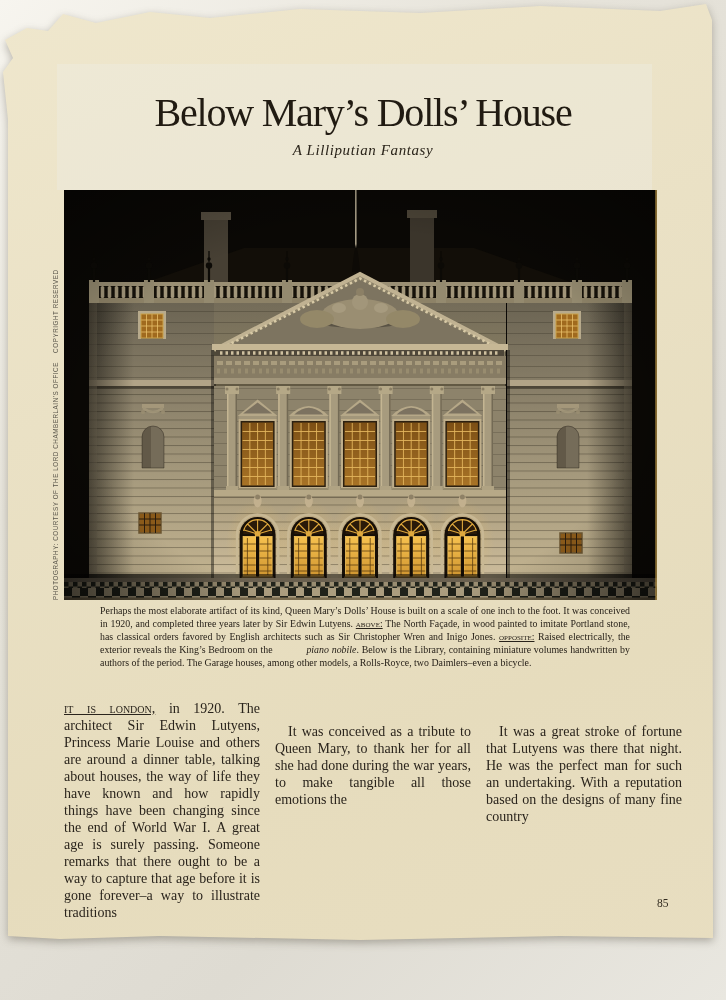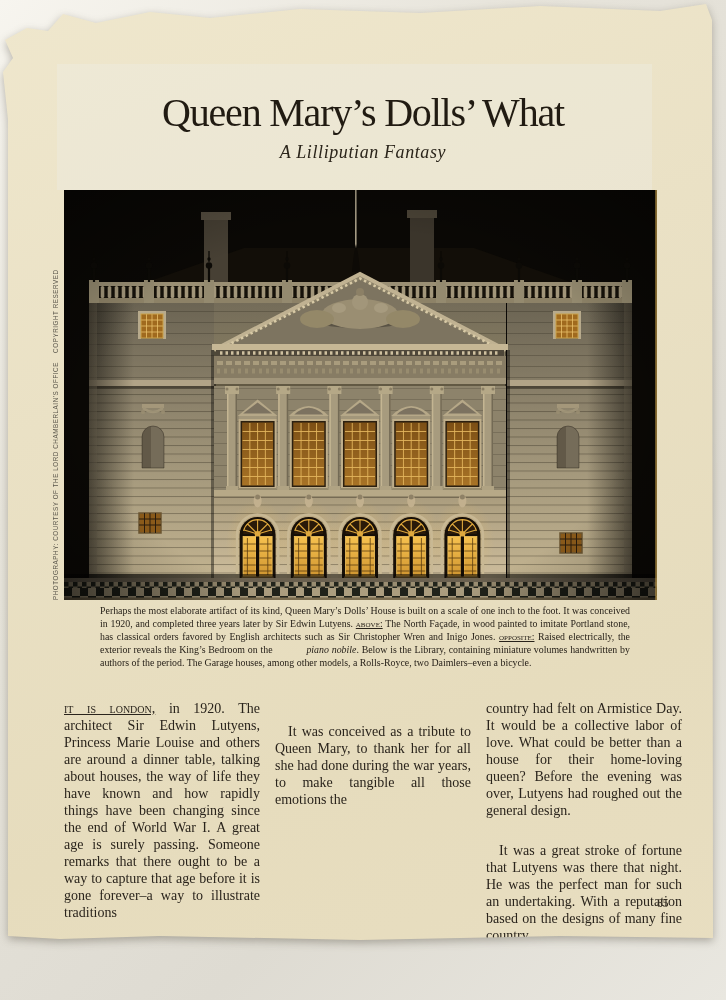--- a/index.html
+++ b/index.html
@@ -12,21 +12,21 @@
   .page{
     position:absolute;inset:0;
     background:linear-gradient(160deg,#efe7cd 0%,#eae1c5 35%,#e6dcbd 70%,#e8dec1 100%);
     clip-path:polygon(8px 936px,8px 120px,3px 72px,13px 58px,5px 40px,27px 28px,48px 31px,63px 14px,96px 23px,150px 12px,210px 18px,300px 9px,420px 13px,540px 6px,660px 11px,706px 4px,712px 20px,713px 938px,560px 936px,360px 940px,160px 936px,60px 939px);
   }
   .title-band{position:absolute;left:57px;top:64px;width:595px;height:126px;
     background:rgba(238,239,233,.35);}
   .title{position:absolute;left:0;top:93px;width:726px;text-align:center;
     font-size:40px;letter-spacing:-1.2px;color:#211b12;font-weight:400;line-height:1;}
   .subtitle{position:absolute;left:0;top:142px;width:726px;text-align:center;
-    font-style:italic;font-size:18px;letter-spacing:.6px;color:#2a241a;}
+    font-style:italic;font-size:15px;letter-spacing:.6px;color:#2a241a;}
   .photo{position:absolute;left:64px;top:190px;width:593px;height:410px;background:#0a0805;}
   .photo svg{display:block;}
   .credit{position:absolute;left:52px;top:600px;transform:rotate(-90deg);transform-origin:0 0;
     font-family:"Liberation Sans",sans-serif;font-size:6.3px;letter-spacing:.55px;
     color:#5a564b;white-space:pre;}
   .caption{position:absolute;left:100px;top:604px;width:530px;
     font-size:9.9px;line-height:13px;text-align:justify;color:#28221a;}
   .sc{font-variant:small-caps;text-decoration:underline;}
   .it{font-style:italic;margin-left:31px;}
   .columns{position:absolute;left:64px;top:700px;width:618px;display:flex;gap:15px;}
@@ -34,21 +34,21 @@
   .col p{margin:0;}
   .col p.ind{text-indent:13px;margin-top:23px;}
   .page-number{position:absolute;left:657px;top:897px;font-size:11.5px;color:#332c20;}
 </style>
 </head>
 <body>
 
 <div class="page-wrap">
   <div class="page">
     <div class="title-band"></div>
-    <div class="title">Queen Mary’s Dolls’ What</div>
+    <div class="title">Below Mary’s Dolls’ House</div>
     <div class="subtitle">A Lilliputian Fantasy</div>
 
     <div class="photo">
       <svg width="593" height="410" viewBox="0 0 593 410">
         <defs>
           <linearGradient id="wallV" x1="0" y1="0" x2="0" y2="1">
             <stop offset="0" stop-color="#6b6453"></stop>
               <stop offset=".35" stop-color="#8b816a"></stop>
             <stop offset=".65" stop-color="#a79b7e"></stop>
               <stop offset="1" stop-color="#c2b390"></stop>
@@ -339,20 +339,19 @@
     <div class="caption"><span>Perhaps the most elaborate artifact of its kind, Queen Mary’s Dolls’ House is built on a scale of one inch to the foot. It was conceived in 1920, and completed three years later by Sir Edwin Lutyens. </span><span class="sc">above:</span><span> The North Façade, in wood painted to imitate Portland stone, has classical orders favored by English architects such as Sir Christopher Wren and Inigo Jones. </span><span class="sc">opposite:</span><span> Raised electrically, the exterior reveals the King’s Bedroom on the </span><span class="it">piano nobile</span><span>. Below is the Library, containing miniature volumes handwritten by authors of the period. The Garage houses, among other models, a Rolls-Royce, two Daimlers–even a bicycle.</span></div>
 
     <div class="columns">
       <div class="col">
         <p><span class="sc">it is london,</span><span> in 1920. The architect Sir Edwin Lutyens, Princess Marie Louise and others are around a dinner table, talking about houses, the way of life they have known and how rapidly things have been changing since the end of World War I. A great age is surely passing. Someone remarks that there ought to be a way to capture that age before it is gone forever–a way to illustrate traditions</span></p>
       </div>
       <div class="col">
         <p class="ind">It was conceived as a tribute to Queen Mary, to thank her for all she had done during the war years, to make tangible all those emotions the</p>
       </div>
       <div class="col">
-        <p>country had felt on Armistice Day. It would be a collective labor of love. What could be better than a house for their home-loving queen? Before the evening was over, Lutyens had roughed out the general design.</p>
         <p class="ind">It was a great stroke of fortune that Lutyens was there that night. He was the perfect man for such an undertaking. With a reputation based on the designs of many fine country</p>
       </div>
     </div>
 
     <div class="page-number">85</div>
   </div>
 </div>
 
 </body></html>

